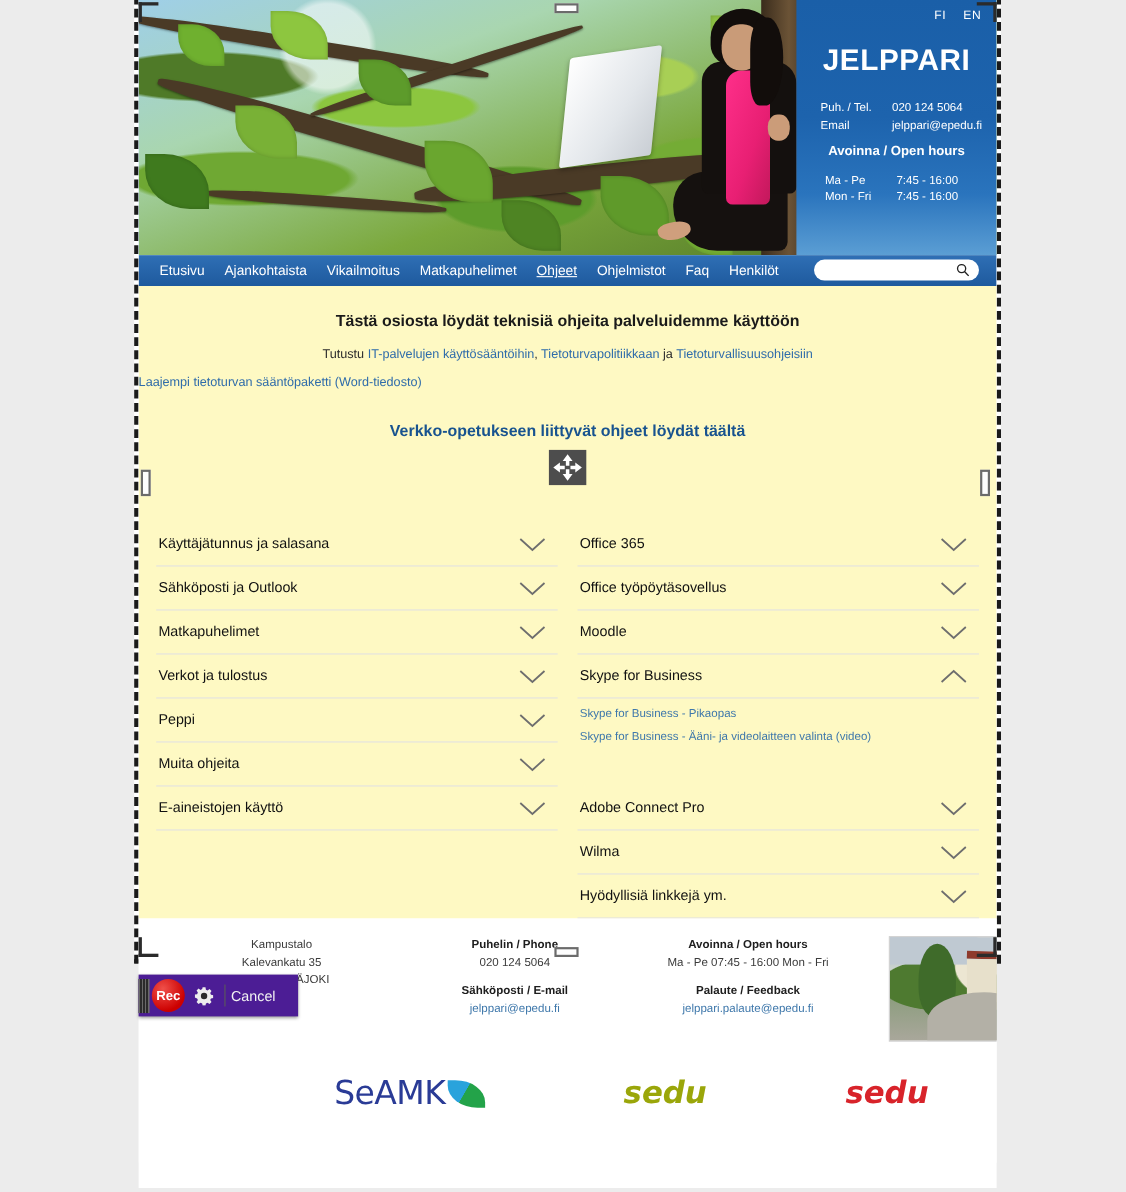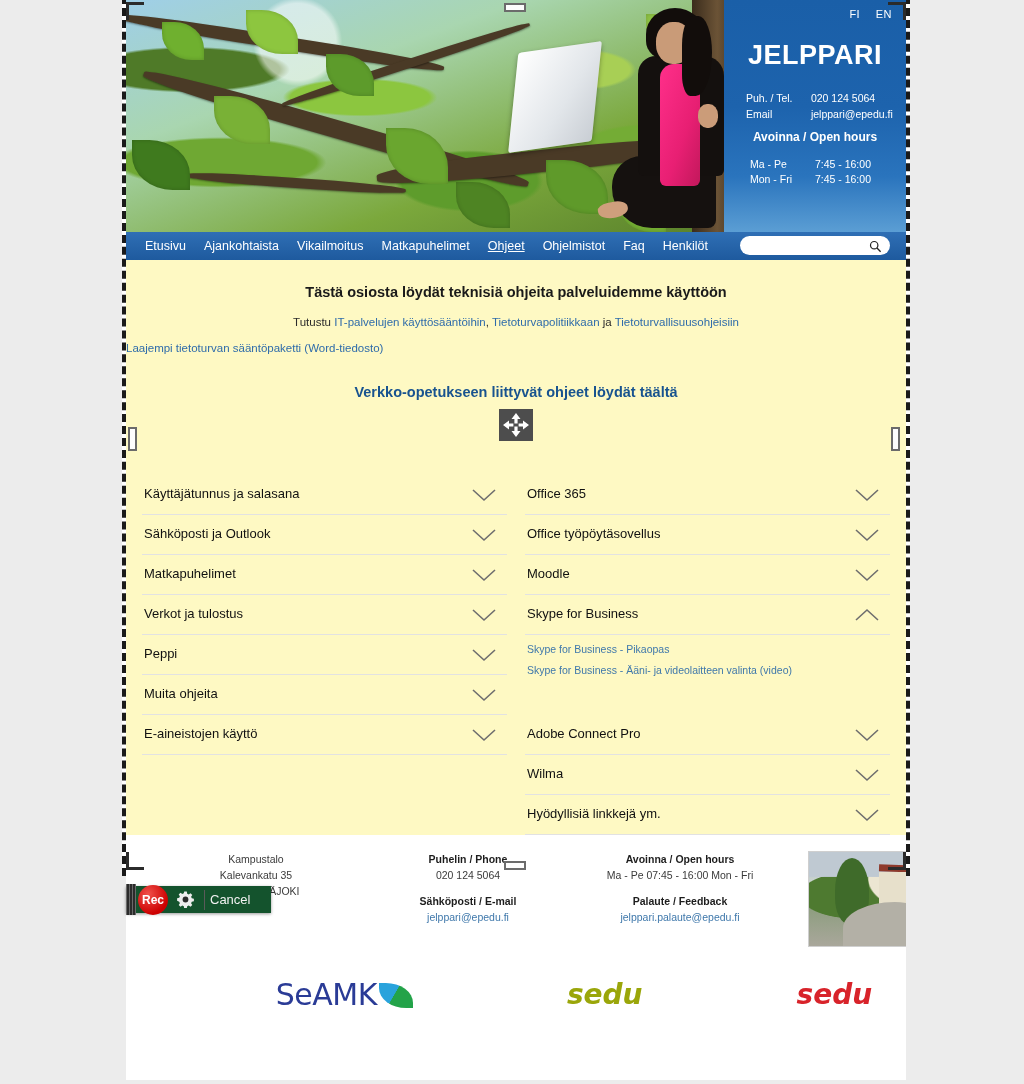--- a/index.html
+++ b/index.html
@@ -226,38 +226,38 @@
       linear-gradient(180deg,#9fb6c6 0%, #cfd6cf 34%, #8b9d7d 56%, #a9a79b 100%);
       border: 1px solid #cfcfcf;
     position: relative; overflow:hidden;
   }
   #fphoto .roof { position:absolute; right:0; top: 14px; width: 96px; height: 7px; background:#8e3a2c; transform: rotate(2deg); }
   #fphoto .wall { position:absolute; right:0; top: 20px; width: 96px; height: 46px; background:#e7e0cb; }
   #fphoto .path { position:absolute; left: 34px; bottom: 0; width: 86px; height: 44px; background:#b3b0a6; border-radius: 60% 40% 0 0; }
   #fphoto .tree { position:absolute; left: 26px; top: 6px; width: 34px; height: 66px; background:#3f6b2a; border-radius: 50% 50% 40% 40%; }
 
   #logos {
-    display:flex; justify-content: center; gap: 114px; align-items:center;
+    display:flex; justify-content: center; gap: 86px; align-items:flex-start;
     padding-top: 30px;
   }
   #logo-seamk { font-size: 30px; color:#2a3b96; letter-spacing:-0.5px; font-family:"DejaVu Sans", sans-serif; }
   .leaf-mark {
     display:inline-block; width: 34px; height: 25px; vertical-align: -3px;
     margin-left: 2px;
     background: linear-gradient(120deg,#29a3dc 0 45%, #23a349 46%);
     border-radius: 0 80% 0 80%;
   }
   .sedu { font-size: 28px; font-weight: bold; font-style: italic; font-family:"DejaVu Sans", sans-serif;margin-left:40px; }
 
   
   #rec-toolbar {
     position: absolute;
     left: 126px; top: 886px;
-    height: 27px; width: 145px;
-    background: #14532d;
+    height: 38px; width: 145px;
+    background: #4c1d95;
     display:flex; align-items:center;
     z-index: 80;
     box-shadow: 0 1px 3px rgba(0,0,0,.4);
   }
   #rec-grip {
     width: 10px; height: 31px;
     background: repeating-linear-gradient(90deg,#6a6a6a 0 1px,#2b2b2b 1px 3px);
   }
   #rec-btn {
     width: 30px; height: 30px; border-radius: 50%;

